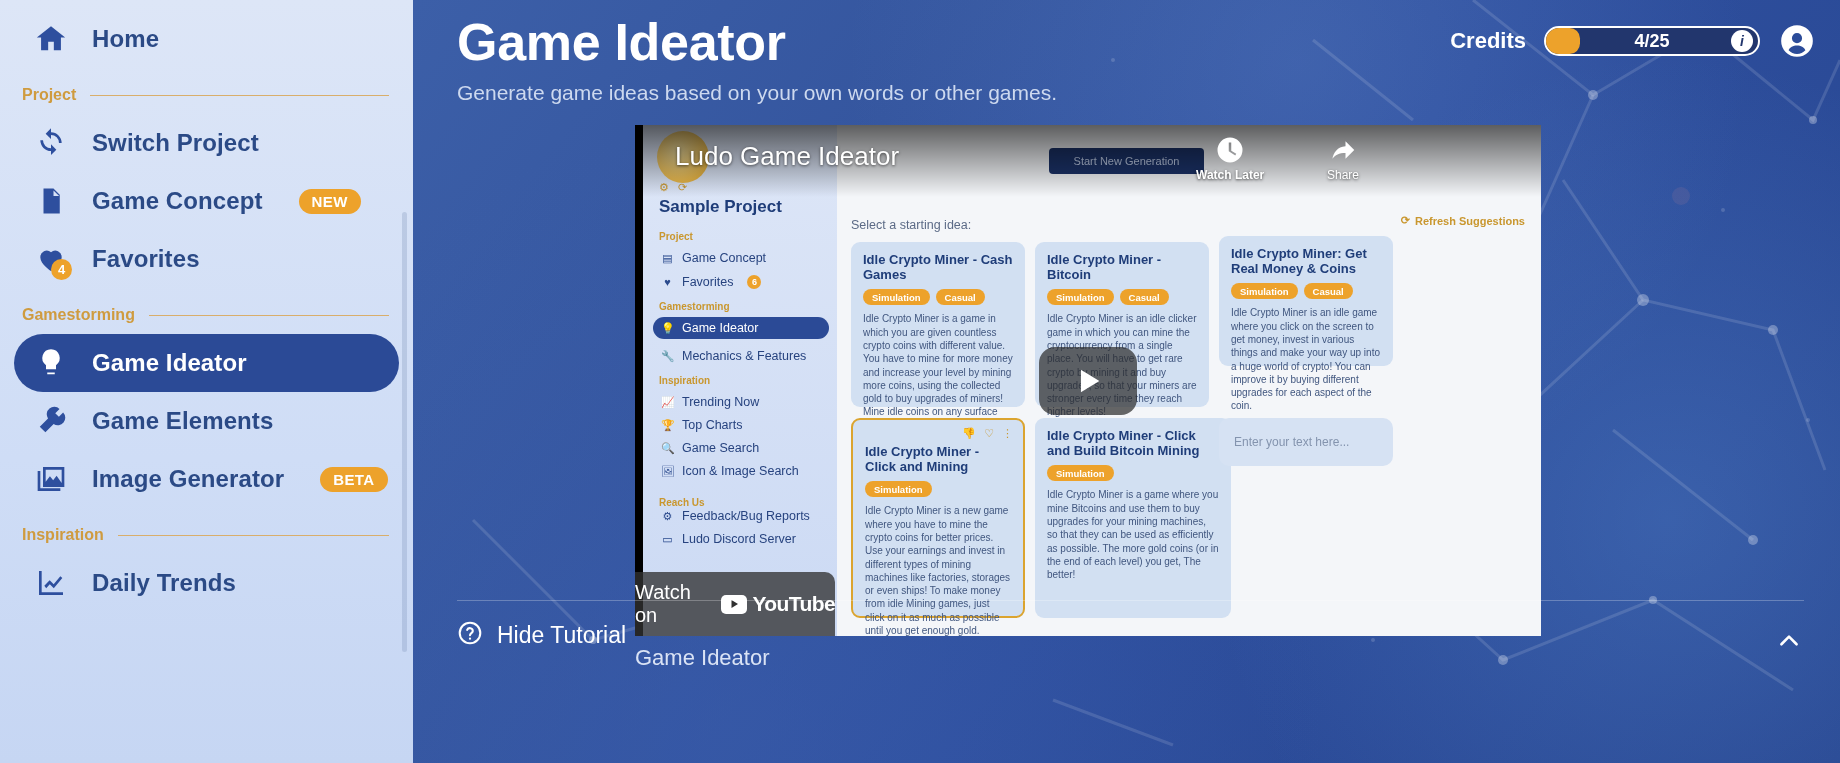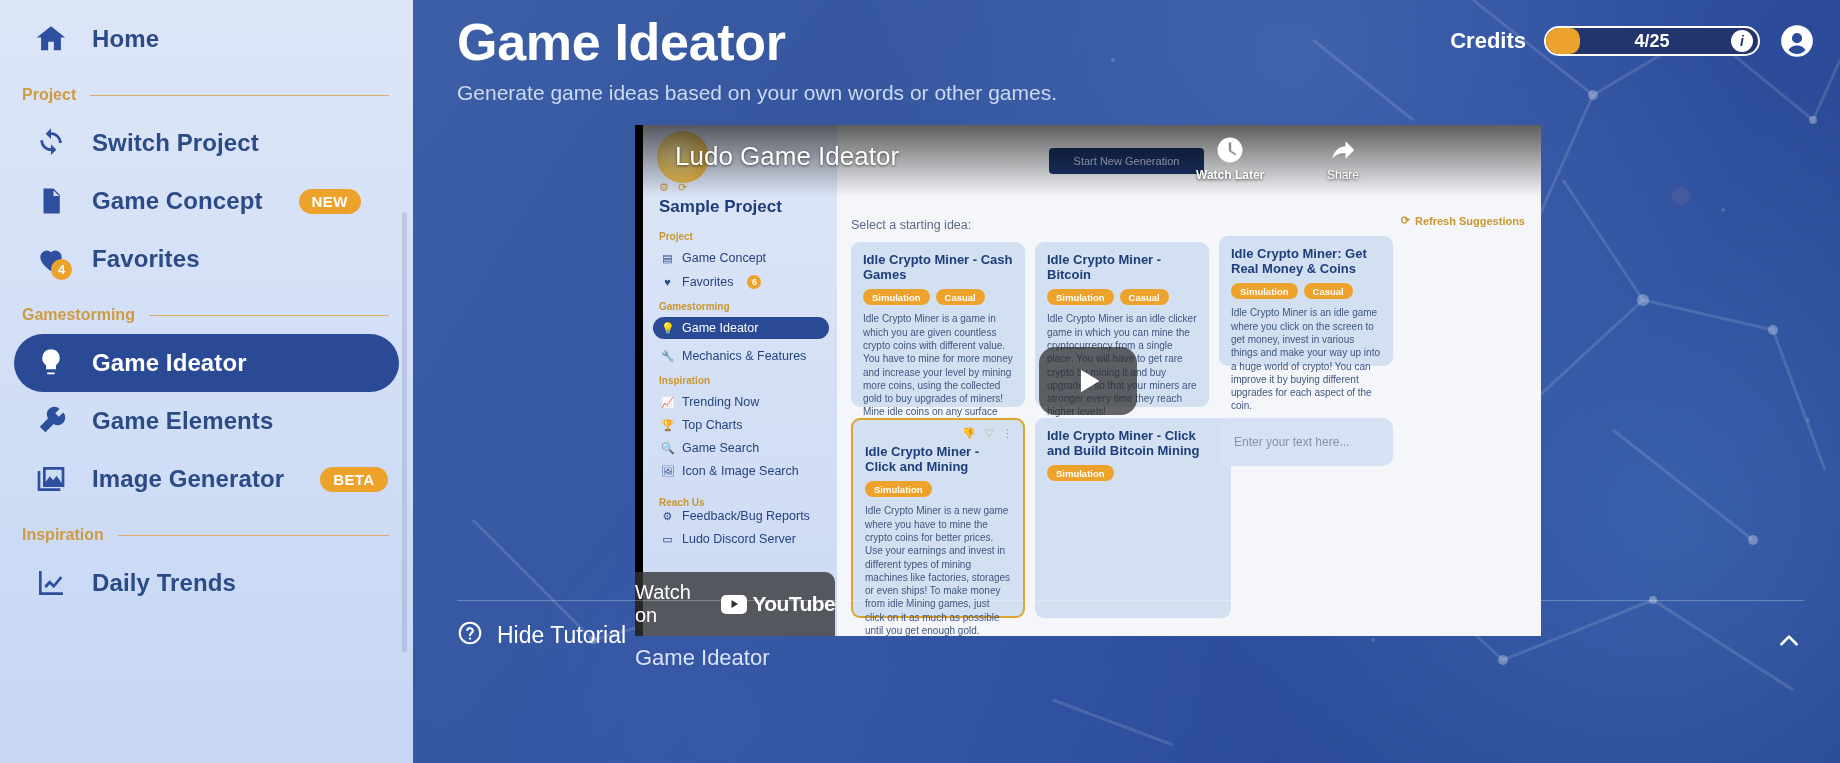--- a/index.html
+++ b/index.html
@@ -488,20 +488,21 @@
                 <span class="vtag">Simulation</span>
               </div>
               <p>Idle Crypto Miner is a new game where you have to mine the crypto coins for better prices. Use your earnings and invest in different types of mining machines like factories, storages or even ships! To make money from idle Mining games, just click on it as much as possible until you get enough gold.</p>
             </div>
 
             <div class="vcard" style="left:198px; top:262px; width:196px; height:200px;">
               <h4>Idle Crypto Miner - Click and Build Bitcoin Mining</h4>
               <div class="vtags">
                 <span class="vtag">Simulation</span>
               </div>
+              <p>Idle Crypto Miner is a game where you mine Bitcoins and use them to buy upgrades for your mining machines, so that they can be used as efficiently as possible. The more gold coins (or in the end of each level) you get, The better!</p>
             </div>
 
             <div id="vs-input" style="left:382px; top:262px; width:174px; height:48px;">Enter your text here...</div>
           </div>
         </div>
 
         <div id="yt-top"></div>
         <div id="yt-title">Ludo Game Ideator</div>
 
         <div class="yt-act" id="yt-watchlater">

